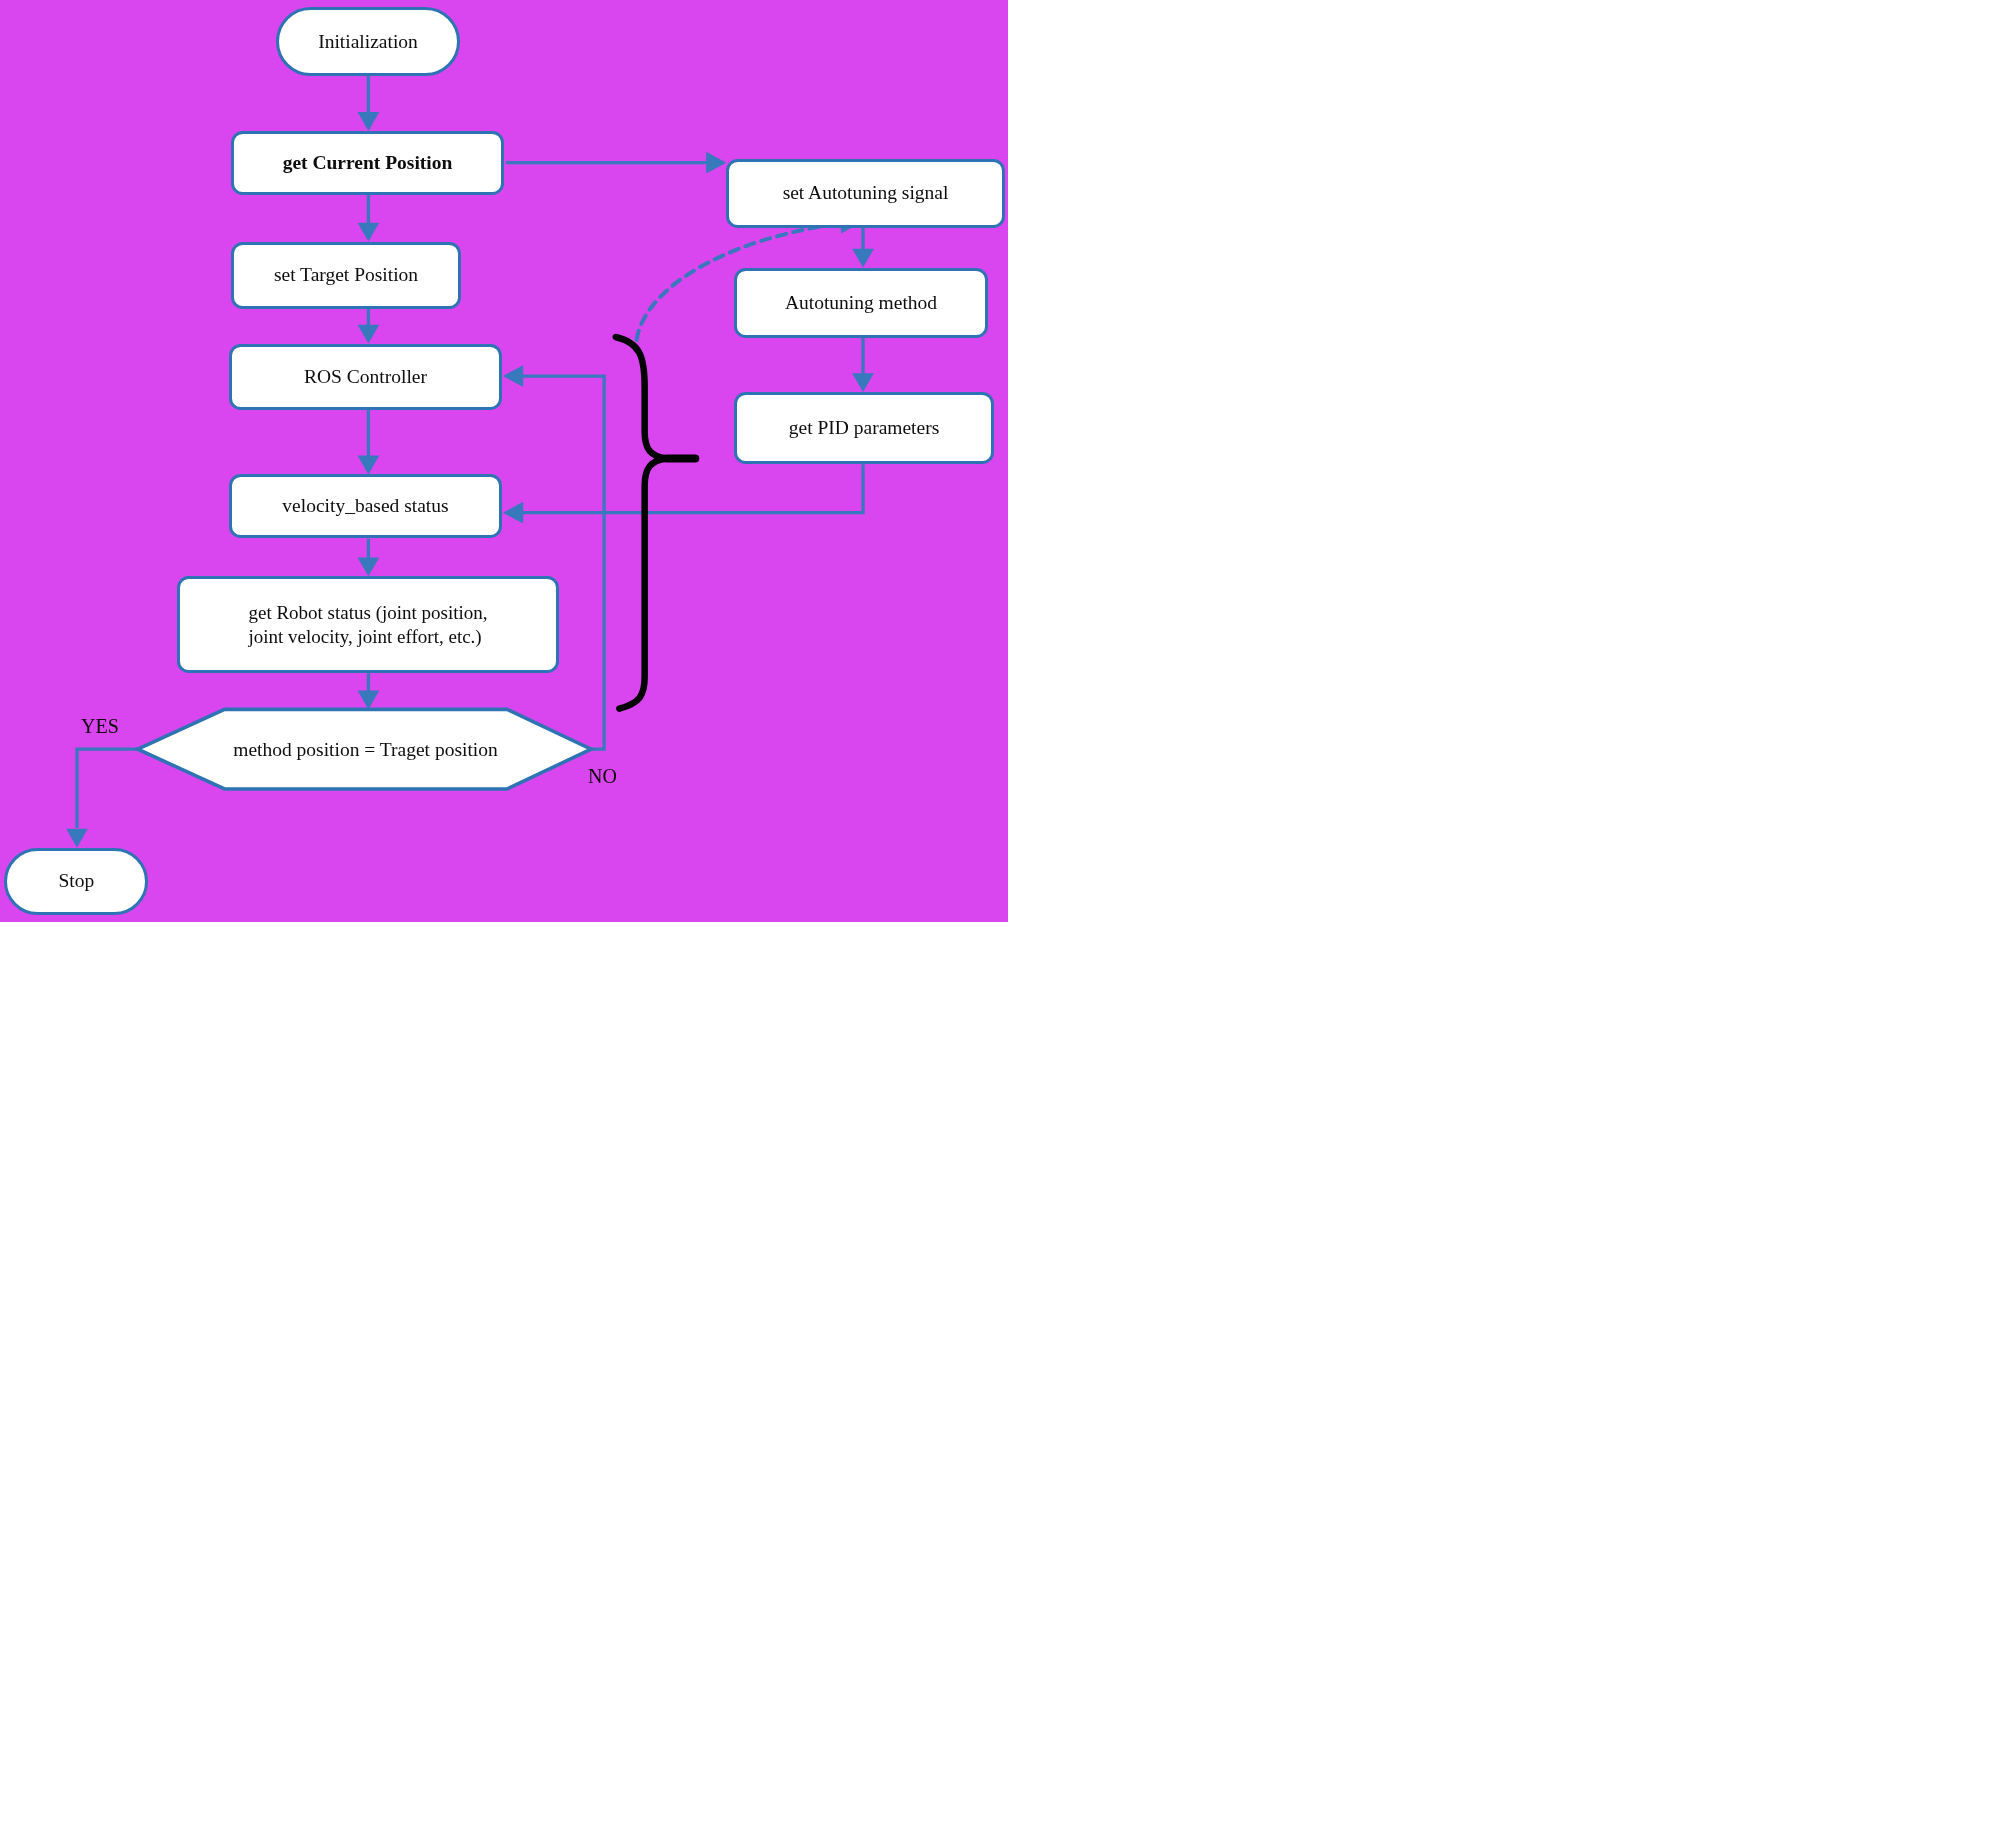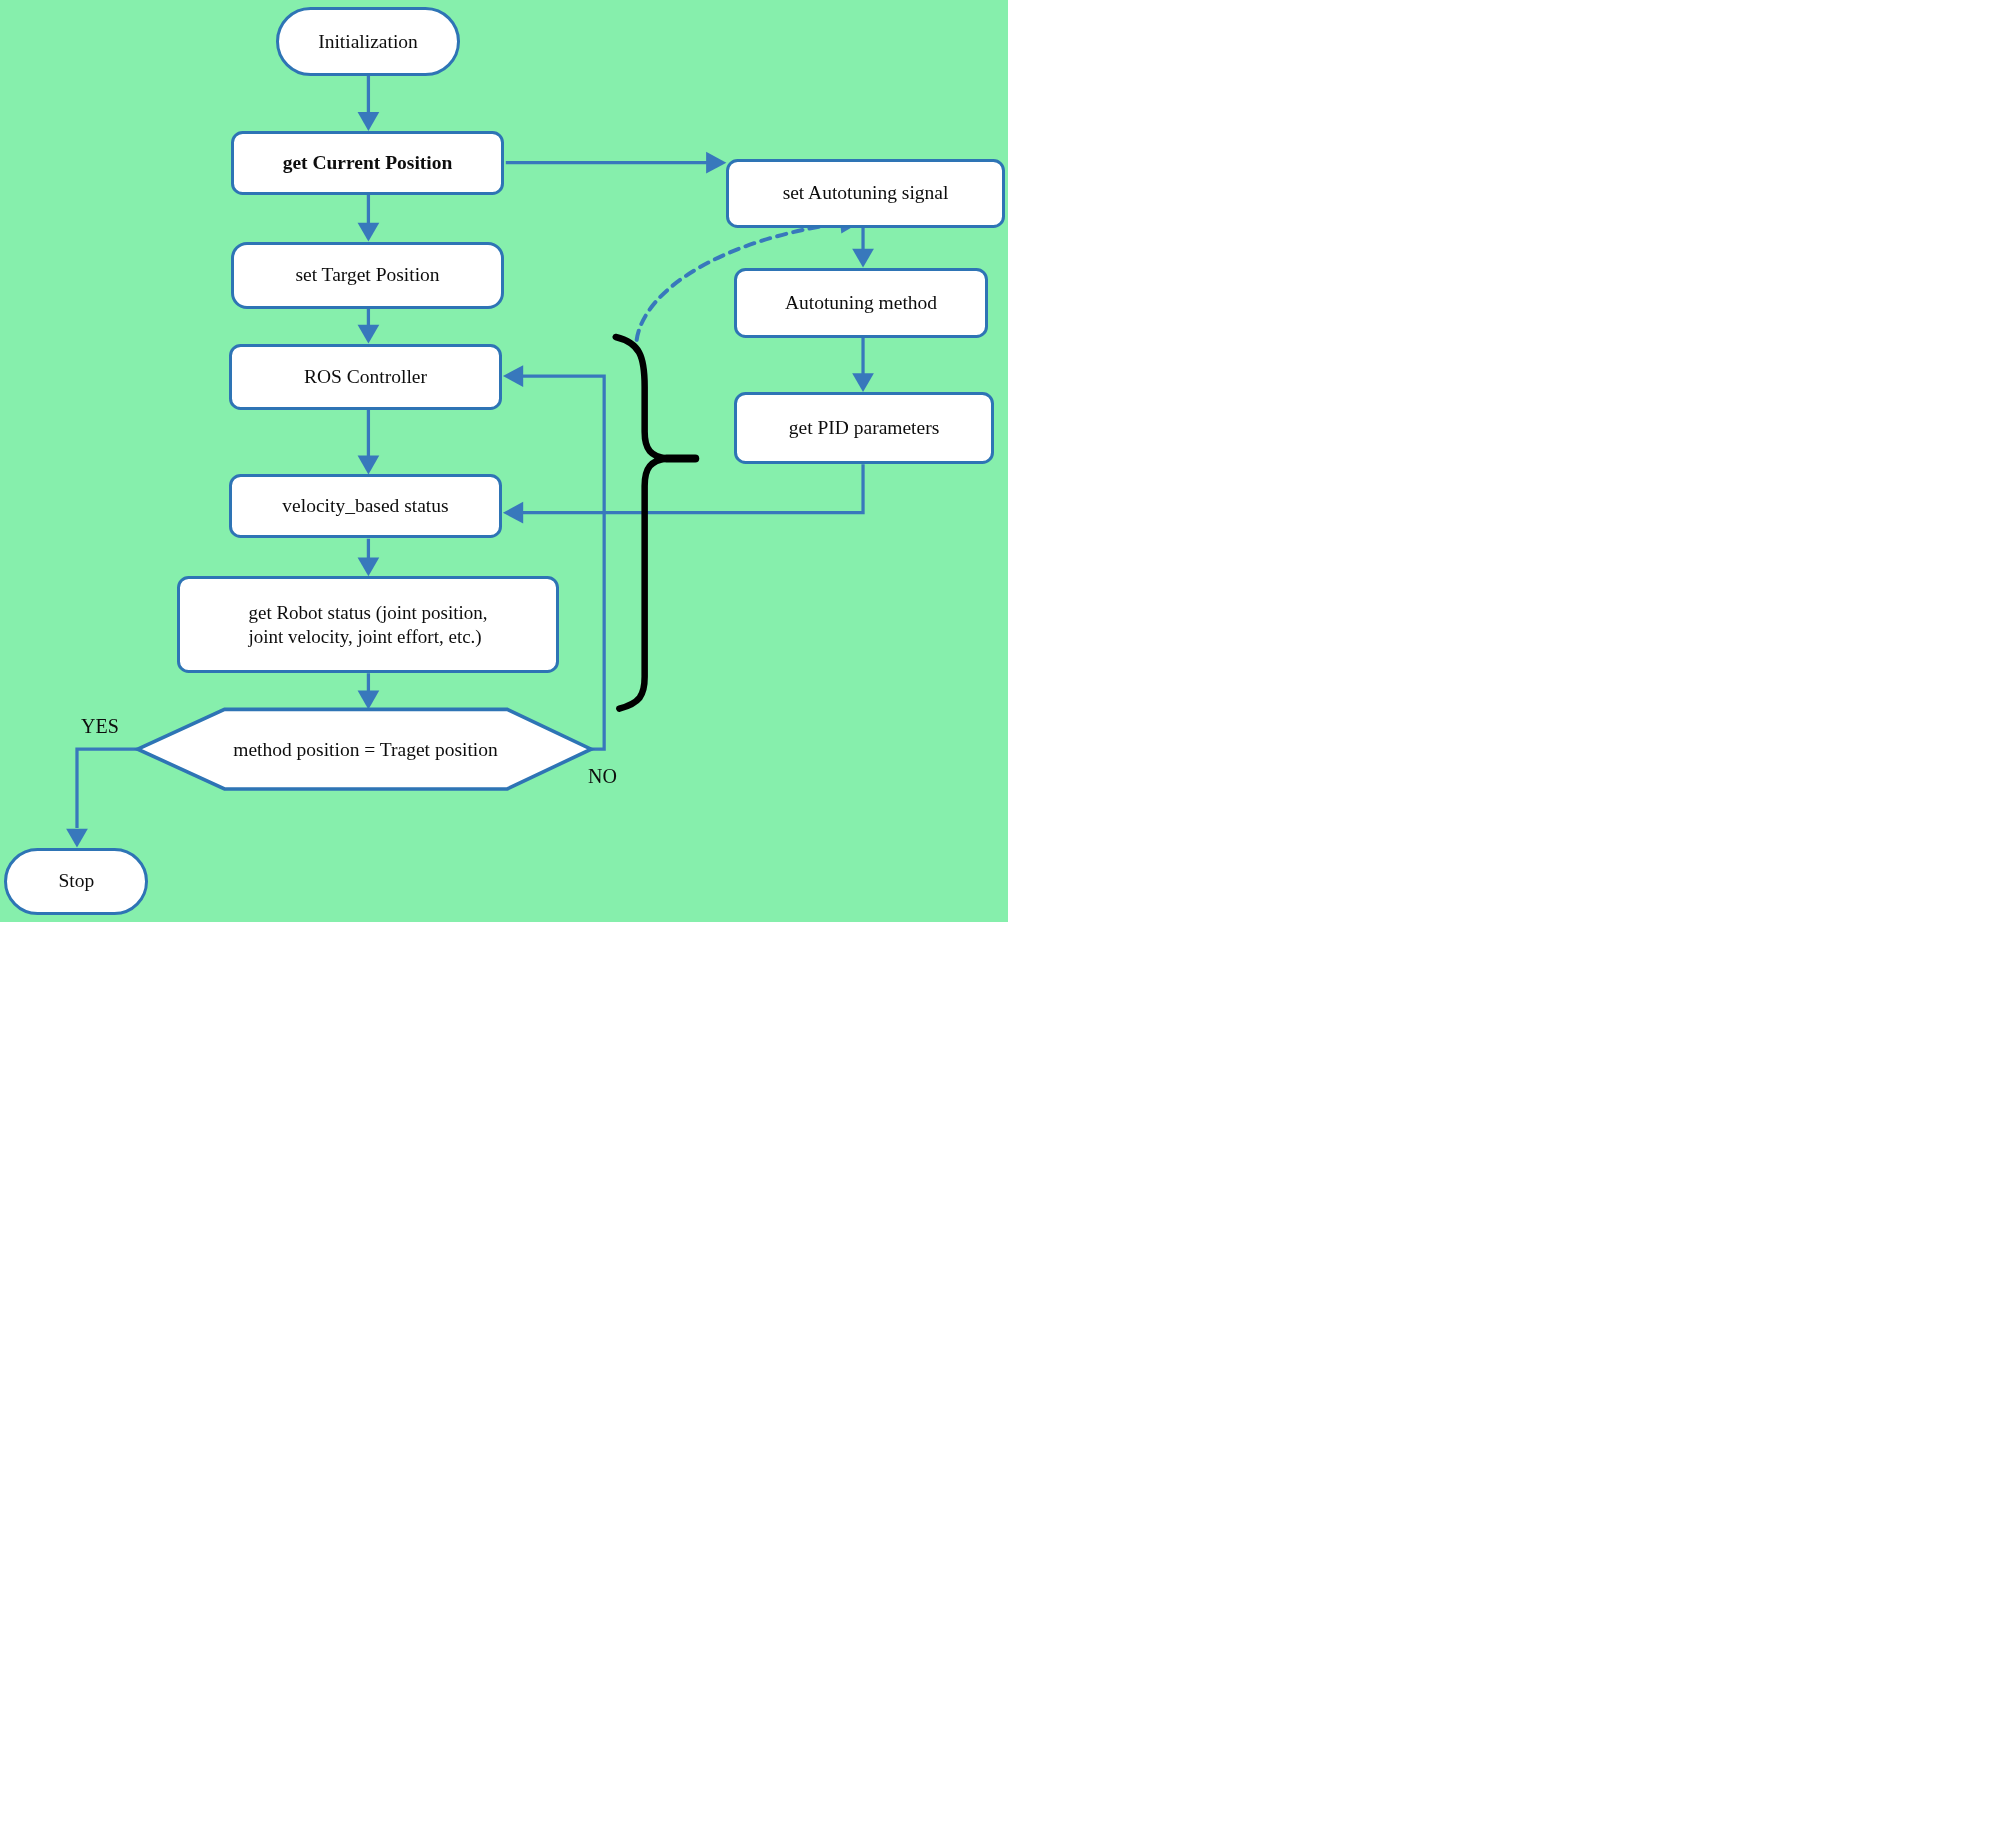--- a/index.html
+++ b/index.html
@@ -1,19 +1,19 @@
 <!DOCTYPE html>
 <html style="font-size:11.6px"><head>
 <meta charset="utf-8">
 <style>
   html,body{margin:0;padding:0;background:#ffffff;}
   .canvas{
     position:relative;
     width:1008px;height:922px;
-    background:#86efac;
+    background:#d946ef;
     font-family:"Liberation Serif", serif;
     color:#0d0d0d;
     overflow:hidden;
   }
   svg.wires{position:absolute;left:0;top:0;width:1008px;height:922px;}
   .node{
     position:absolute;
     border:3.6px solid #2E74B5;
     background:#ffffff;
     display:flex;align-items:center;justify-content:center;
@@ -33,21 +33,21 @@
   }
   .edge-label{
     position:absolute;
     font-size:20px;
     color:#0d0d0d;
   }
   
   #n-init{left:276px;top:7.2px;width:184px;height:69px;}
   #n-getcur{left:231px;top:131px;width:273px;height:64px;font-weight:bold;}
   #n-setauto{left:726px;top:127px;width:279px;height:69px;margin-top:32px;}
-  #n-settarget{left:231px;top:242px;width:273px;height:67px;border-radius:16px;}
+  #n-settarget{left:231px;top:242px;width:230px;height:67px;}
   #n-automethod{left:734px;top:268px;width:254px;height:70px;}
   #n-ros{left:229px;top:344px;width:273px;height:66px;}
   #n-getpid{left:734px;top:392px;width:260px;height:72px;}
   #n-velocity{left:229px;top:474px;width:273px;height:64px;}
   #n-robot{left:177px;top:576px;width:382px;height:97px;}
   #n-stop{left:4.3px;top:848px;width:144px;height:67px;}
   #hex-label{left:181px;top:717px;width:369px;height:65px;}
   #lbl-yes{left:81px;top:715px;}
   #lbl-no{left:588px;top:765px;}
 </style>

